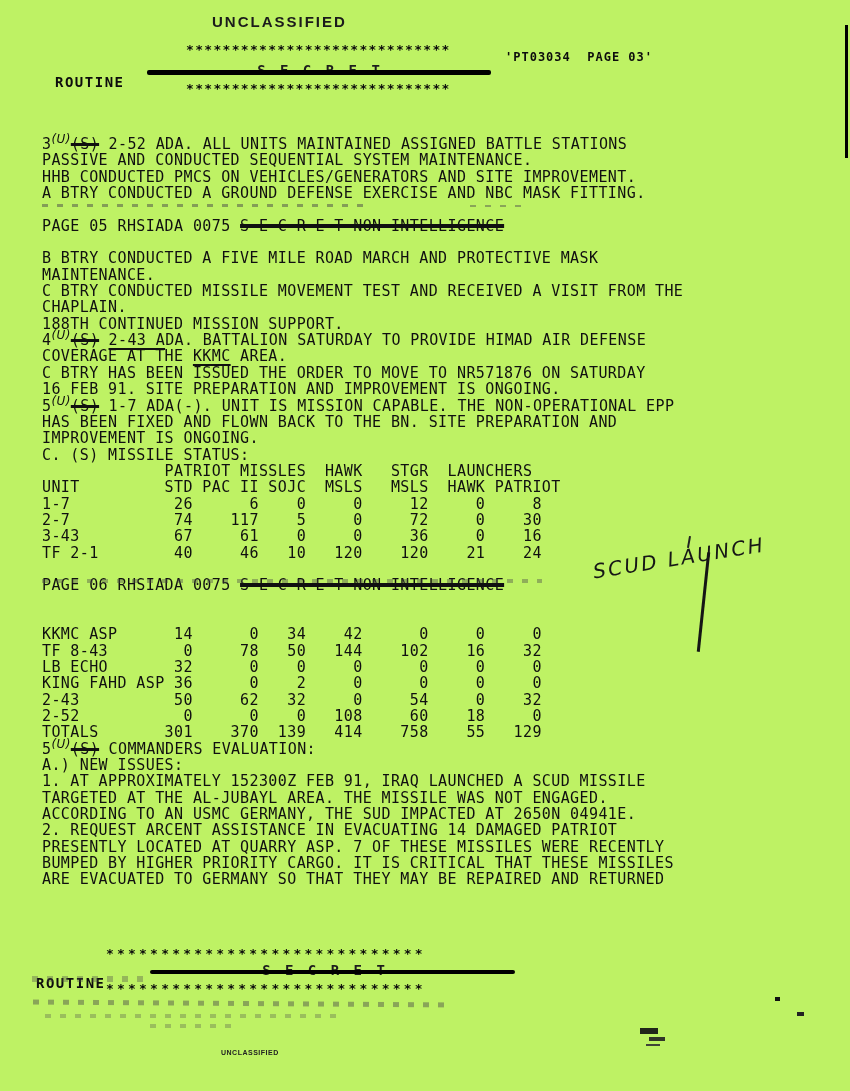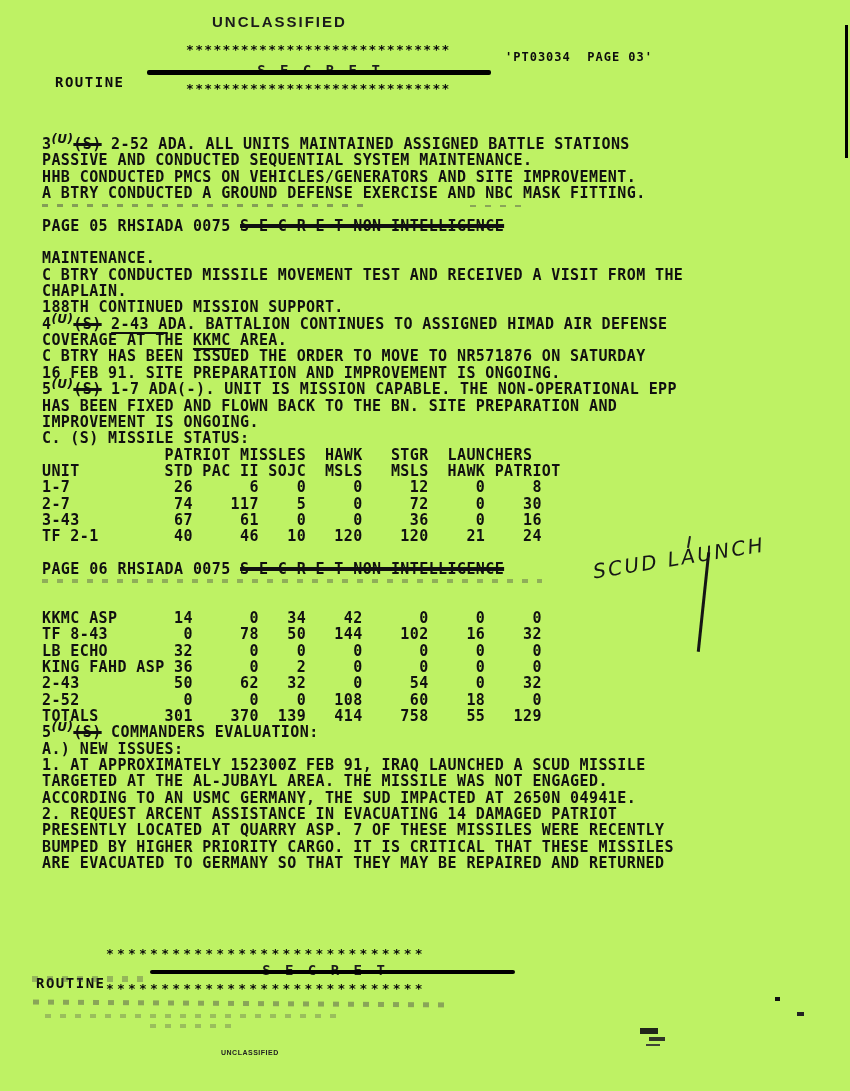--- a/index.html
+++ b/index.html
@@ -21,21 +21,21 @@
   .r1{left:55px;top:62px;}
   .r2{left:36px;top:963px;}
   .secret{position:absolute;width:340px;text-align:center;font-weight:700;font-size:14px;letter-spacing:3px;color:#1d1d1d;}
   .s1{left:150px;top:62px;}
   .s2{left:155px;top:962px;}
   .sbar{position:absolute;background:#000;border-radius:2px;}
   .b1{left:147px;top:70px;width:344px;height:5px;}
   .b2{left:150px;top:970px;width:365px;height:4px;}
   
   .docbody{position:absolute;left:42px;top:136px;width:760px;}
-  .ln{white-space:pre;font-family:"DejaVu Sans Mono",monospace;font-weight:700;font-size:15px;
+  .ln{white-space:pre;font-family:"DejaVu Sans Mono",monospace;font-weight:400;font-size:15px;
       line-height:16.35px;height:16.35px;letter-spacing:.4px;color:#101010;}
   .x{text-decoration:line-through;text-decoration-thickness:3px;}
   .xheavy{text-decoration:line-through;text-decoration-thickness:4px;}
   .sup{position:relative;top:-6px;font-size:12px;font-family:"DejaVu Sans",sans-serif;font-style:italic;}
   .u{text-decoration:underline;text-decoration-thickness:2px;text-underline-offset:3px;}
   
   .scud{position:absolute;left:592px;top:546px;font-family:"DejaVu Sans",sans-serif;font-style:italic;
         font-weight:500;font-size:20px;letter-spacing:2.5px;color:#161616;transform:rotate(-9deg);white-space:pre;}
   .slash{position:absolute;left:702px;top:552px;width:2.5px;height:100px;background:#151515;transform:rotate(6deg);}
   .tick{position:absolute;left:688px;top:536px;width:2px;height:12px;background:#222;transform:rotate(10deg);}
@@ -71,25 +71,26 @@
   <div class="ast a2">*****************************</div>
 
   <div class="docbody">
       <div class="ln"><span>3</span><span class="sup">(U)</span><span class="x">(S)</span><span> 2-52 ADA. ALL UNITS MAINTAINED ASSIGNED BATTLE STATIONS</span></div>
       <div class="ln">PASSIVE AND CONDUCTED SEQUENTIAL SYSTEM MAINTENANCE.</div>
       <div class="ln">HHB CONDUCTED PMCS ON VEHICLES/GENERATORS AND SITE IMPROVEMENT.</div>
       <div class="ln">A BTRY CONDUCTED A GROUND DEFENSE EXERCISE AND NBC MASK FITTING.</div>
       <div class="ln">&nbsp;</div>
       <div class="ln"><span>PAGE 05 RHSIADA 0075 </span><span class="xheavy">S E C R E T NON-INTELLIGENCE</span></div>
       <div class="ln">&nbsp;</div>
+      <div class="ln">B BTRY CONDUCTED A FIVE MILE ROAD MARCH AND PROTECTIVE MASK</div>
       <div class="ln">MAINTENANCE.</div>
       <div class="ln">C BTRY CONDUCTED MISSILE MOVEMENT TEST AND RECEIVED A VISIT FROM THE</div>
       <div class="ln">CHAPLAIN.</div>
       <div class="ln">188TH CONTINUED MISSION SUPPORT.</div>
-      <div class="ln"><span>4</span><span class="sup">(U)</span><span class="x">(S)</span><span> </span><span class="u">2-43 A</span><span>DA. BATTALION CONTINUES TO ASSIGNED HIMAD AIR DEFENSE</span></div>
+      <div class="ln"><span>4</span><span class="sup">(U)</span><span class="x">(S)</span><span> </span><span class="u">2-43 A</span><span>DA. BATTALION SATURDAY TO PROVIDE HIMAD AIR DEFENSE</span></div>
       <div class="ln"><span>COVERAGE AT THE </span><span class="u">KKMC</span><span> AREA.</span></div>
       <div class="ln">C BTRY HAS BEEN ISSUED THE ORDER TO MOVE TO NR571876 ON SATURDAY</div>
       <div class="ln">16 FEB 91. SITE PREPARATION AND IMPROVEMENT IS ONGOING.</div>
       <div class="ln"><span>5</span><span class="sup">(U)</span><span class="x">(S)</span><span> 1-7 ADA(-). UNIT IS MISSION CAPABLE. THE NON-OPERATIONAL EPP</span></div>
       <div class="ln">HAS BEEN FIXED AND FLOWN BACK TO THE BN. SITE PREPARATION AND</div>
       <div class="ln">IMPROVEMENT IS ONGOING.</div>
       <div class="ln">C. (S) MISSILE STATUS:</div>
       <div class="ln">             PATRIOT MISSLES  HAWK   STGR  LAUNCHERS</div>
       <div class="ln">UNIT         STD PAC II SOJC  MSLS   MSLS  HAWK PATRIOT</div>
       <div class="ln">1-7           26      6    0     0     12     0     8</div>

